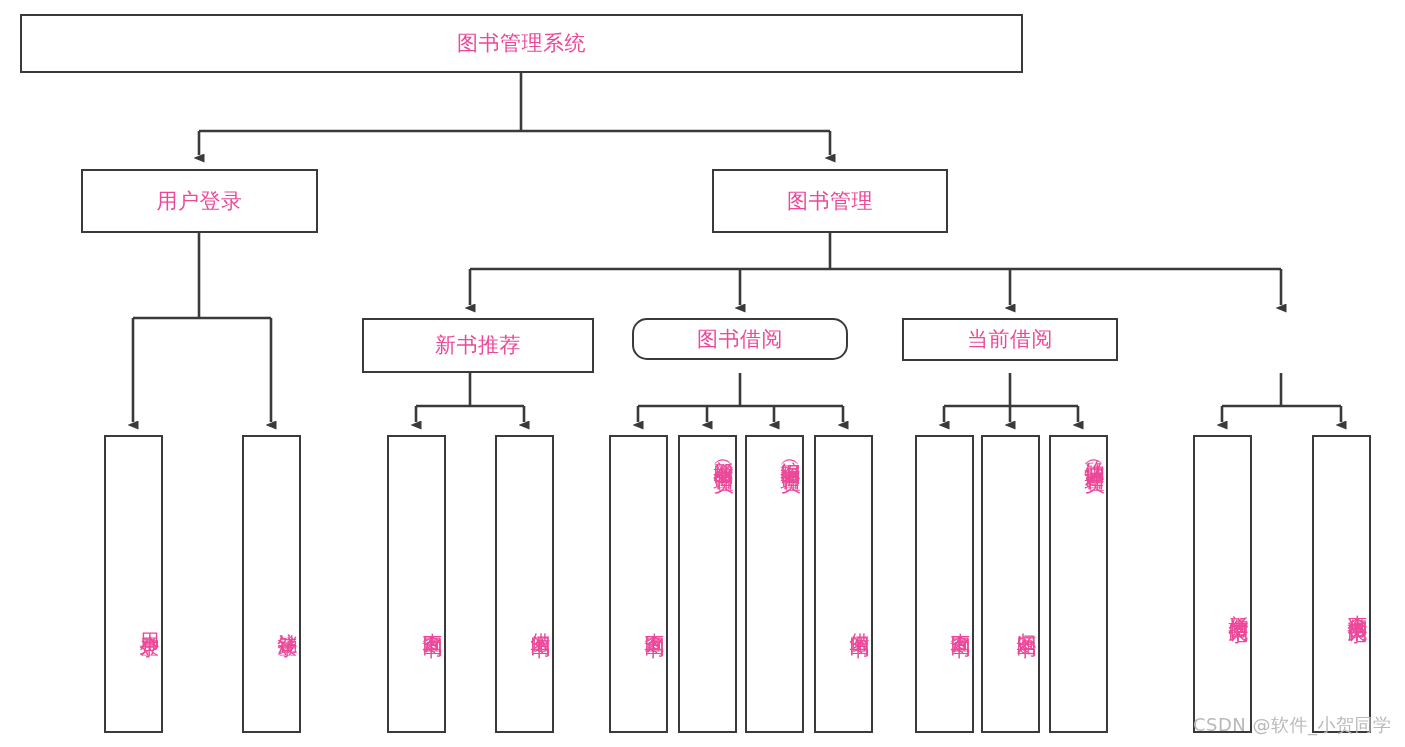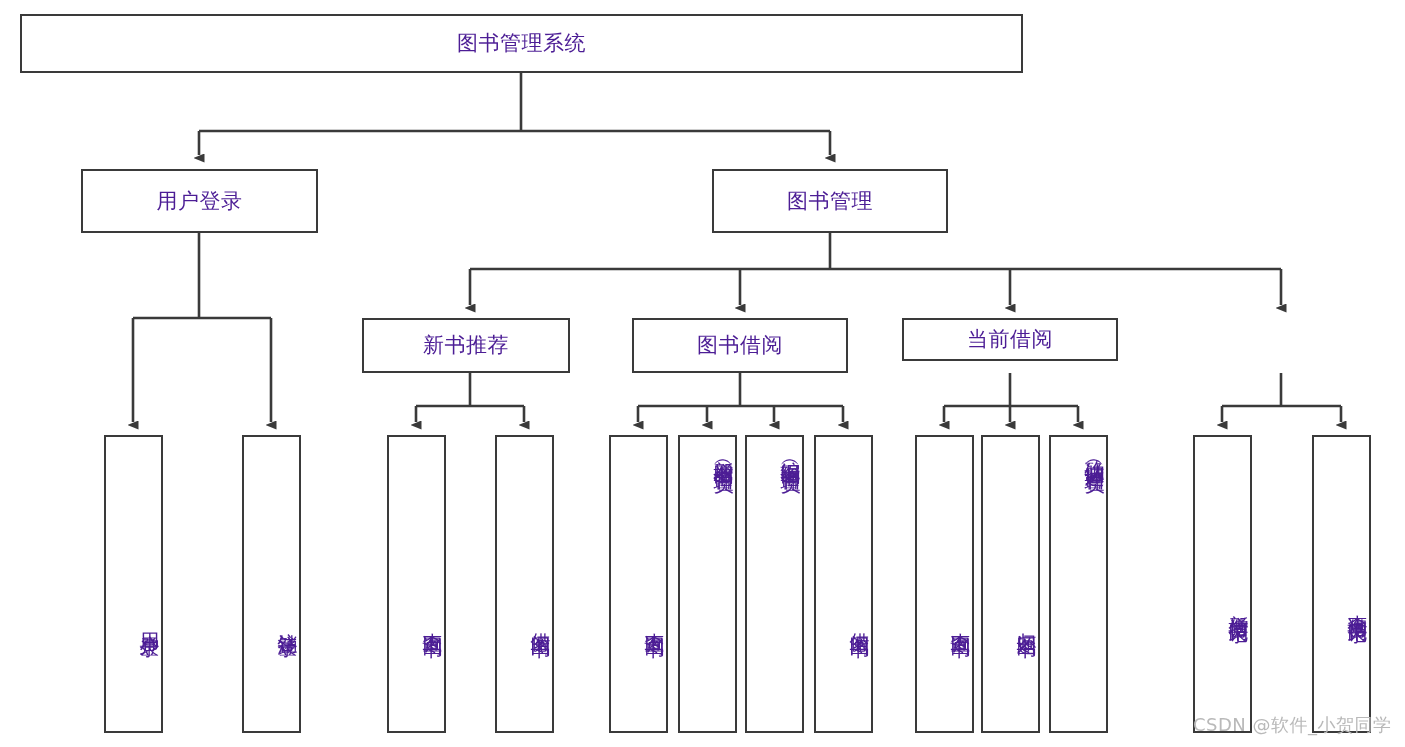--- a/index.html
+++ b/index.html
@@ -24,21 +24,21 @@
     top: 0;
     width: 1405px;
     height: 747px;
     pointer-events: none;
   }
   .node {
     position: absolute;
     box-sizing: border-box;
     border: 2.5px solid #3a3a3a;
     background: #ffffff;
-    color: #4c1d95;
+    color: #ec4899;
     display: flex;
     align-items: center;
     justify-content: center;
     text-align: left;
     line-height: 1.15;
   }
   .node.horiz {
     font-size: 21px;
     letter-spacing: 0.5px;
   }
@@ -118,22 +118,22 @@
       <path d="M1222,406 L1222,422" marker-end="url(#arrow)"></path>
       <path d="M1341,406 L1341,422" marker-end="url(#arrow)"></path>
     </g>
   </svg>
 
   <div class="node horiz" style="left:20px; top:14px; width:1003px; height:59px;">图书管理系统</div>
 
   <div class="node horiz" style="left:81px; top:169px; width:237px; height:64px;">用户登录</div>
   <div class="node horiz" style="left:712px; top:169px; width:236px; height:64px;">图书管理</div>
 
-  <div class="node horiz" style="left:362px; top:318px; width:208px; height:55px;">新书推荐</div>
-  <div class="node horiz" style="left:632px; top:318px; width:216px; height:55px;">图书借阅</div>
+  <div class="node horiz" style="left:362px; top:318px; width:232px; height:55px;">新书推荐</div>
+  <div class="node horiz" style="left:632px; top:318px; width:216px; height:42px;border-radius:15px;">图书借阅</div>
   <div class="node horiz" style="left:902px; top:318px; width:216px; height:43px;">当前借阅</div>
 
   <div class="node vert" style="left:104px; top:435px; width:59px; height:298px; padding-top:74px;">用户登录</div>
   <div class="node vert" style="left:242px; top:435px; width:59px; height:298px; padding-top:74px;">注销登录</div>
 
   <div class="node vert" style="left:387px; top:435px; width:59px; height:298px; padding-top:74px;">查询图书</div>
   <div class="node vert" style="left:495px; top:435px; width:59px; height:298px; padding-top:74px;">借阅图书</div>
 
   <div class="node vert" style="left:609px; top:435px; width:59px; height:298px; padding-top:74px;">查询图书</div>
   <div class="node vert topstart" style="left:678px; top:435px; width:59px; height:298px; padding-top:8px;">新增图书（管理员）</div>

